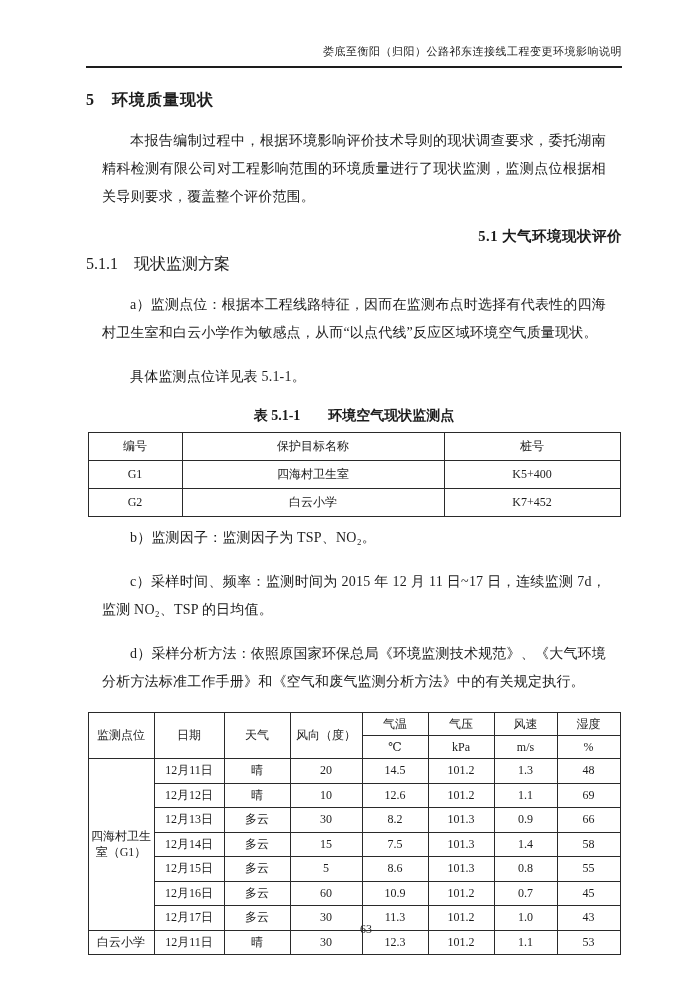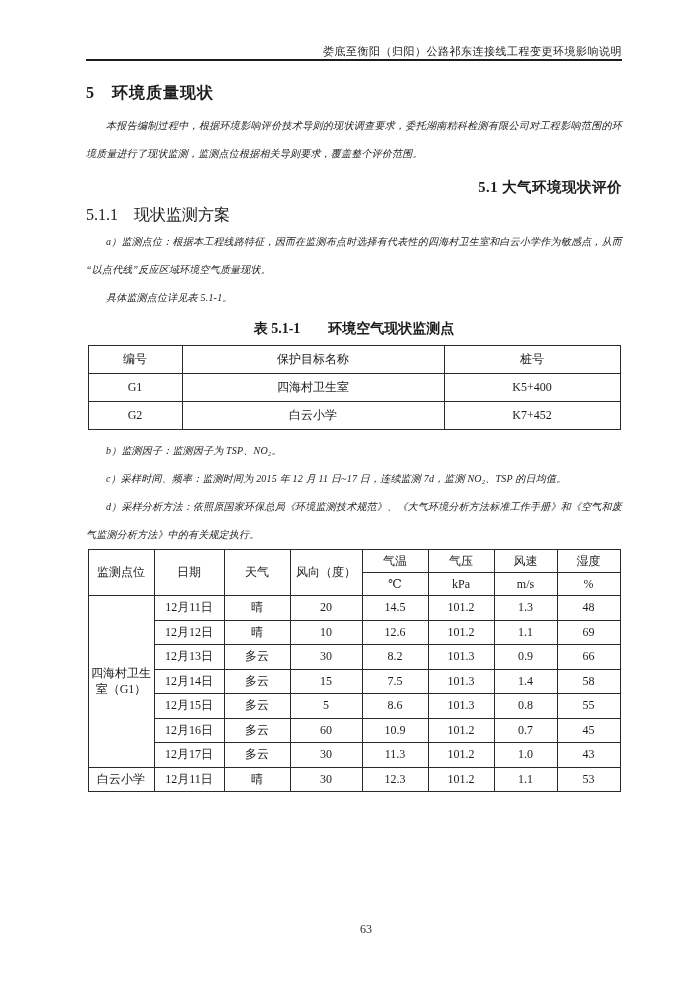--- a/index.html
+++ b/index.html
@@ -8,20 +8,21 @@
     width: 700px;
     height: 990px;
     background: #ffffff;
     font-family: "Liberation Serif", "DejaVu Serif", serif;
     color: #1c1c1c;
     overflow: hidden;
   }
   .running-header {
     margin: 0 78px 0 86px;
     padding-top: 44px;
+    padding-bottom: 7px;
     border-bottom: 2px solid #1d1d1d;
     text-align: right;
     font-size: 11px;
     letter-spacing: 0.5px;
     color: #242424;
   }
   .content { margin: 0 78px 0 86px; }
   h1.sec {
     font-size: 16px;
     font-weight: bold;
@@ -34,27 +35,26 @@
     margin: 10px 0 2px 0;
     letter-spacing: 0.5px;
     text-align: right;
   }
   h3.sec {
     font-size: 16px;
     font-weight: normal;
     margin: 8px 0 2px 0;
   }
   p.body {
-    font-size: 10px;
+    font-size: 14px;
     line-height: 28px;
-    margin: 0;
+    margin: 16px;
     text-indent: 2em;
     text-align: justify;
     letter-spacing: 0.2px;
-    font-style: italic;
   }
   .table-caption {
     text-align: center;
     font-weight: bold;
     font-size: 14px;
     margin: 8px 0 7px 0;
   }
   table.doc-table {
     border-collapse: collapse;
     table-layout: fixed;

